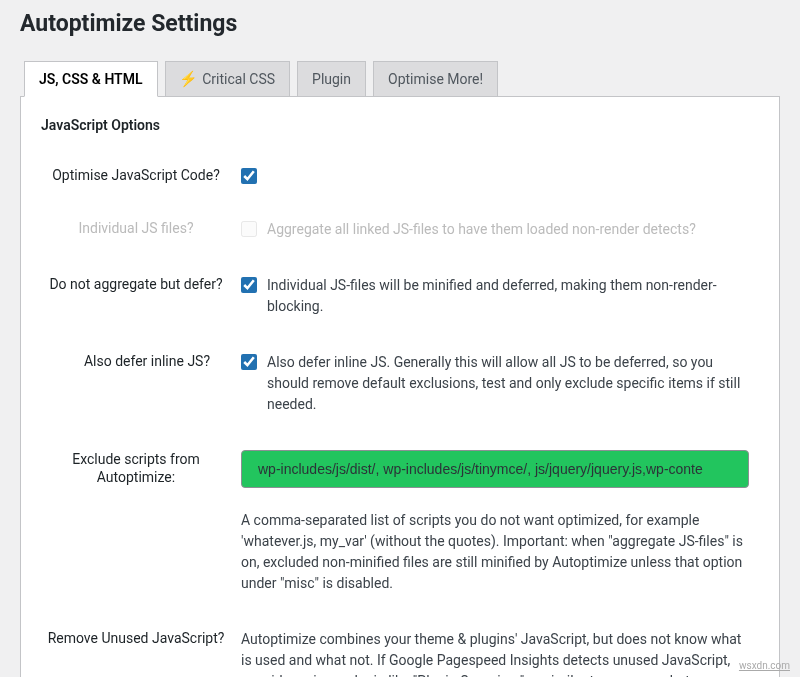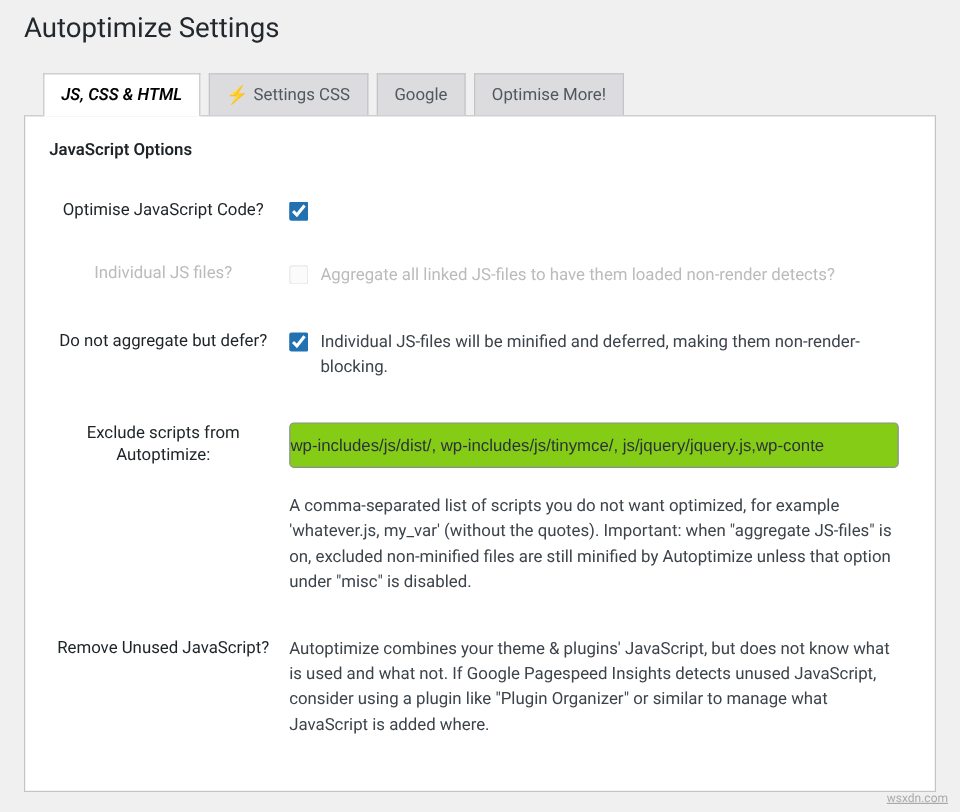--- a/index.html
+++ b/index.html
@@ -6,21 +6,21 @@
 body {
   font-family: -apple-system, BlinkMacSystemFont, "Segoe UI", Roboto, sans-serif;
   background: #f0f0f1;
   color: #1d2327;
   font-size: 13px;
   padding: 0;
   width: 800px;
 }
 .page-title {
   font-size: 23px;
-  font-weight: 400;
+  font-weight: 700;
   color: #23282d;
   padding: 9px 0 4px 20px;
   line-height: 1.3;
 }
 .tabs {
   display: flex;
   padding-left: 20px;
   margin-top: 18px;
 }
 .tab {
@@ -29,21 +29,21 @@
   border-bottom: none;
   padding: 8px 14px;
   font-size: 14px;
   color: #50575e;
   margin-left: 0.5em;
   cursor: pointer;
   display: flex;
   align-items: center;
   gap: 4px;
 }
-.tab:first-child { margin-left: 16px; font-style: italic; }
+.tab:first-child { margin-left: 4px; }
 .tab.active {
   background: #fff;
   border-bottom: 1px solid #fff;
   color: #000;
   font-weight: 600;
   margin-bottom: -1px;
 }
 .panel {
   background: #fff;
   border: 1px solid #c3c4c7;
@@ -82,48 +82,48 @@
   width: 16px; height: 16px;
   accent-color: #2271b1;
   margin-top: 2px;
   cursor: pointer;
 }
 input[type="checkbox"]:disabled { opacity: 0.5; cursor: default; }
 input[type="text"] {
   width: 100%;
   border: 1px solid #8c8f94;
   border-radius: 4px;
-  padding: 4px 0;
+  padding: 4px 16px;
   font-size: 14px;
   line-height: 2;
   color: #2c3338;
-  background: #84cc16;
+  background: #22c55e;
 }
 .desc { margin-top: 22px; color: #3c434a; line-height: 1.5; }
 .bolt { color: #f0b800; font-size: 15px; }
 .watermark {
   position: fixed; bottom: 6px; right: 10px;
   font-size: 10px; color: #aaa; text-decoration: underline;
 }
 </style>
 </head>
 <body>
 
 <h1 class="page-title">Autoptimize Settings</h1>
 
 <div class="tabs">
   <div class="tab active">
       <span>JS, CSS &amp; HTML</span>
     </div>
   <div class="tab">
     <span class="bolt">⚡</span>
-    <span>Settings CSS</span>
+    <span>Critical CSS</span>
   </div>
   <div class="tab">
-      <span>Google</span>
+      <span>Plugin</span>
     </div>
   <div class="tab">
       <span>Optimise More!</span>
     </div>
 </div>
 
 <div class="panel">
   <h2 class="section-title">JavaScript Options</h2>
 
   <table class="form-table">
@@ -150,20 +150,29 @@
     <tr>
       <th>Do not aggregate but defer?</th>
       <td>
         <div class="check-line">
           <input type="checkbox" checked="" style="">
           <span class="text">Individual JS-files will be minified and deferred, making them non-render-blocking.</span>
         </div>
       </td>
     </tr>
 
+    <tr class="indent">
+      <th>Also defer inline JS?</th>
+      <td>
+        <div class="check-line">
+          <input type="checkbox" checked="" style="">
+          <span class="text">Also defer inline JS. Generally this will allow all JS to be deferred, so you should remove default exclusions, test and only exclude specific items if still needed.</span>
+        </div>
+      </td>
+    </tr>
 
     <tr>
       <th>Exclude scripts from Autoptimize:</th>
       <td>
         <input type="text" value="wp-includes/js/dist/, wp-includes/js/tinymce/, js/jquery/jquery.js,wp-conte" style="">
         <div class="desc">A comma-separated list of scripts you do not want optimized, for example 'whatever.js, my_var' (without the quotes). Important: when "aggregate JS-files" is on, excluded non-minified files are still minified by Autoptimize unless that option under "misc" is disabled.</div>
       </td>
     </tr>
 
     <tr>

